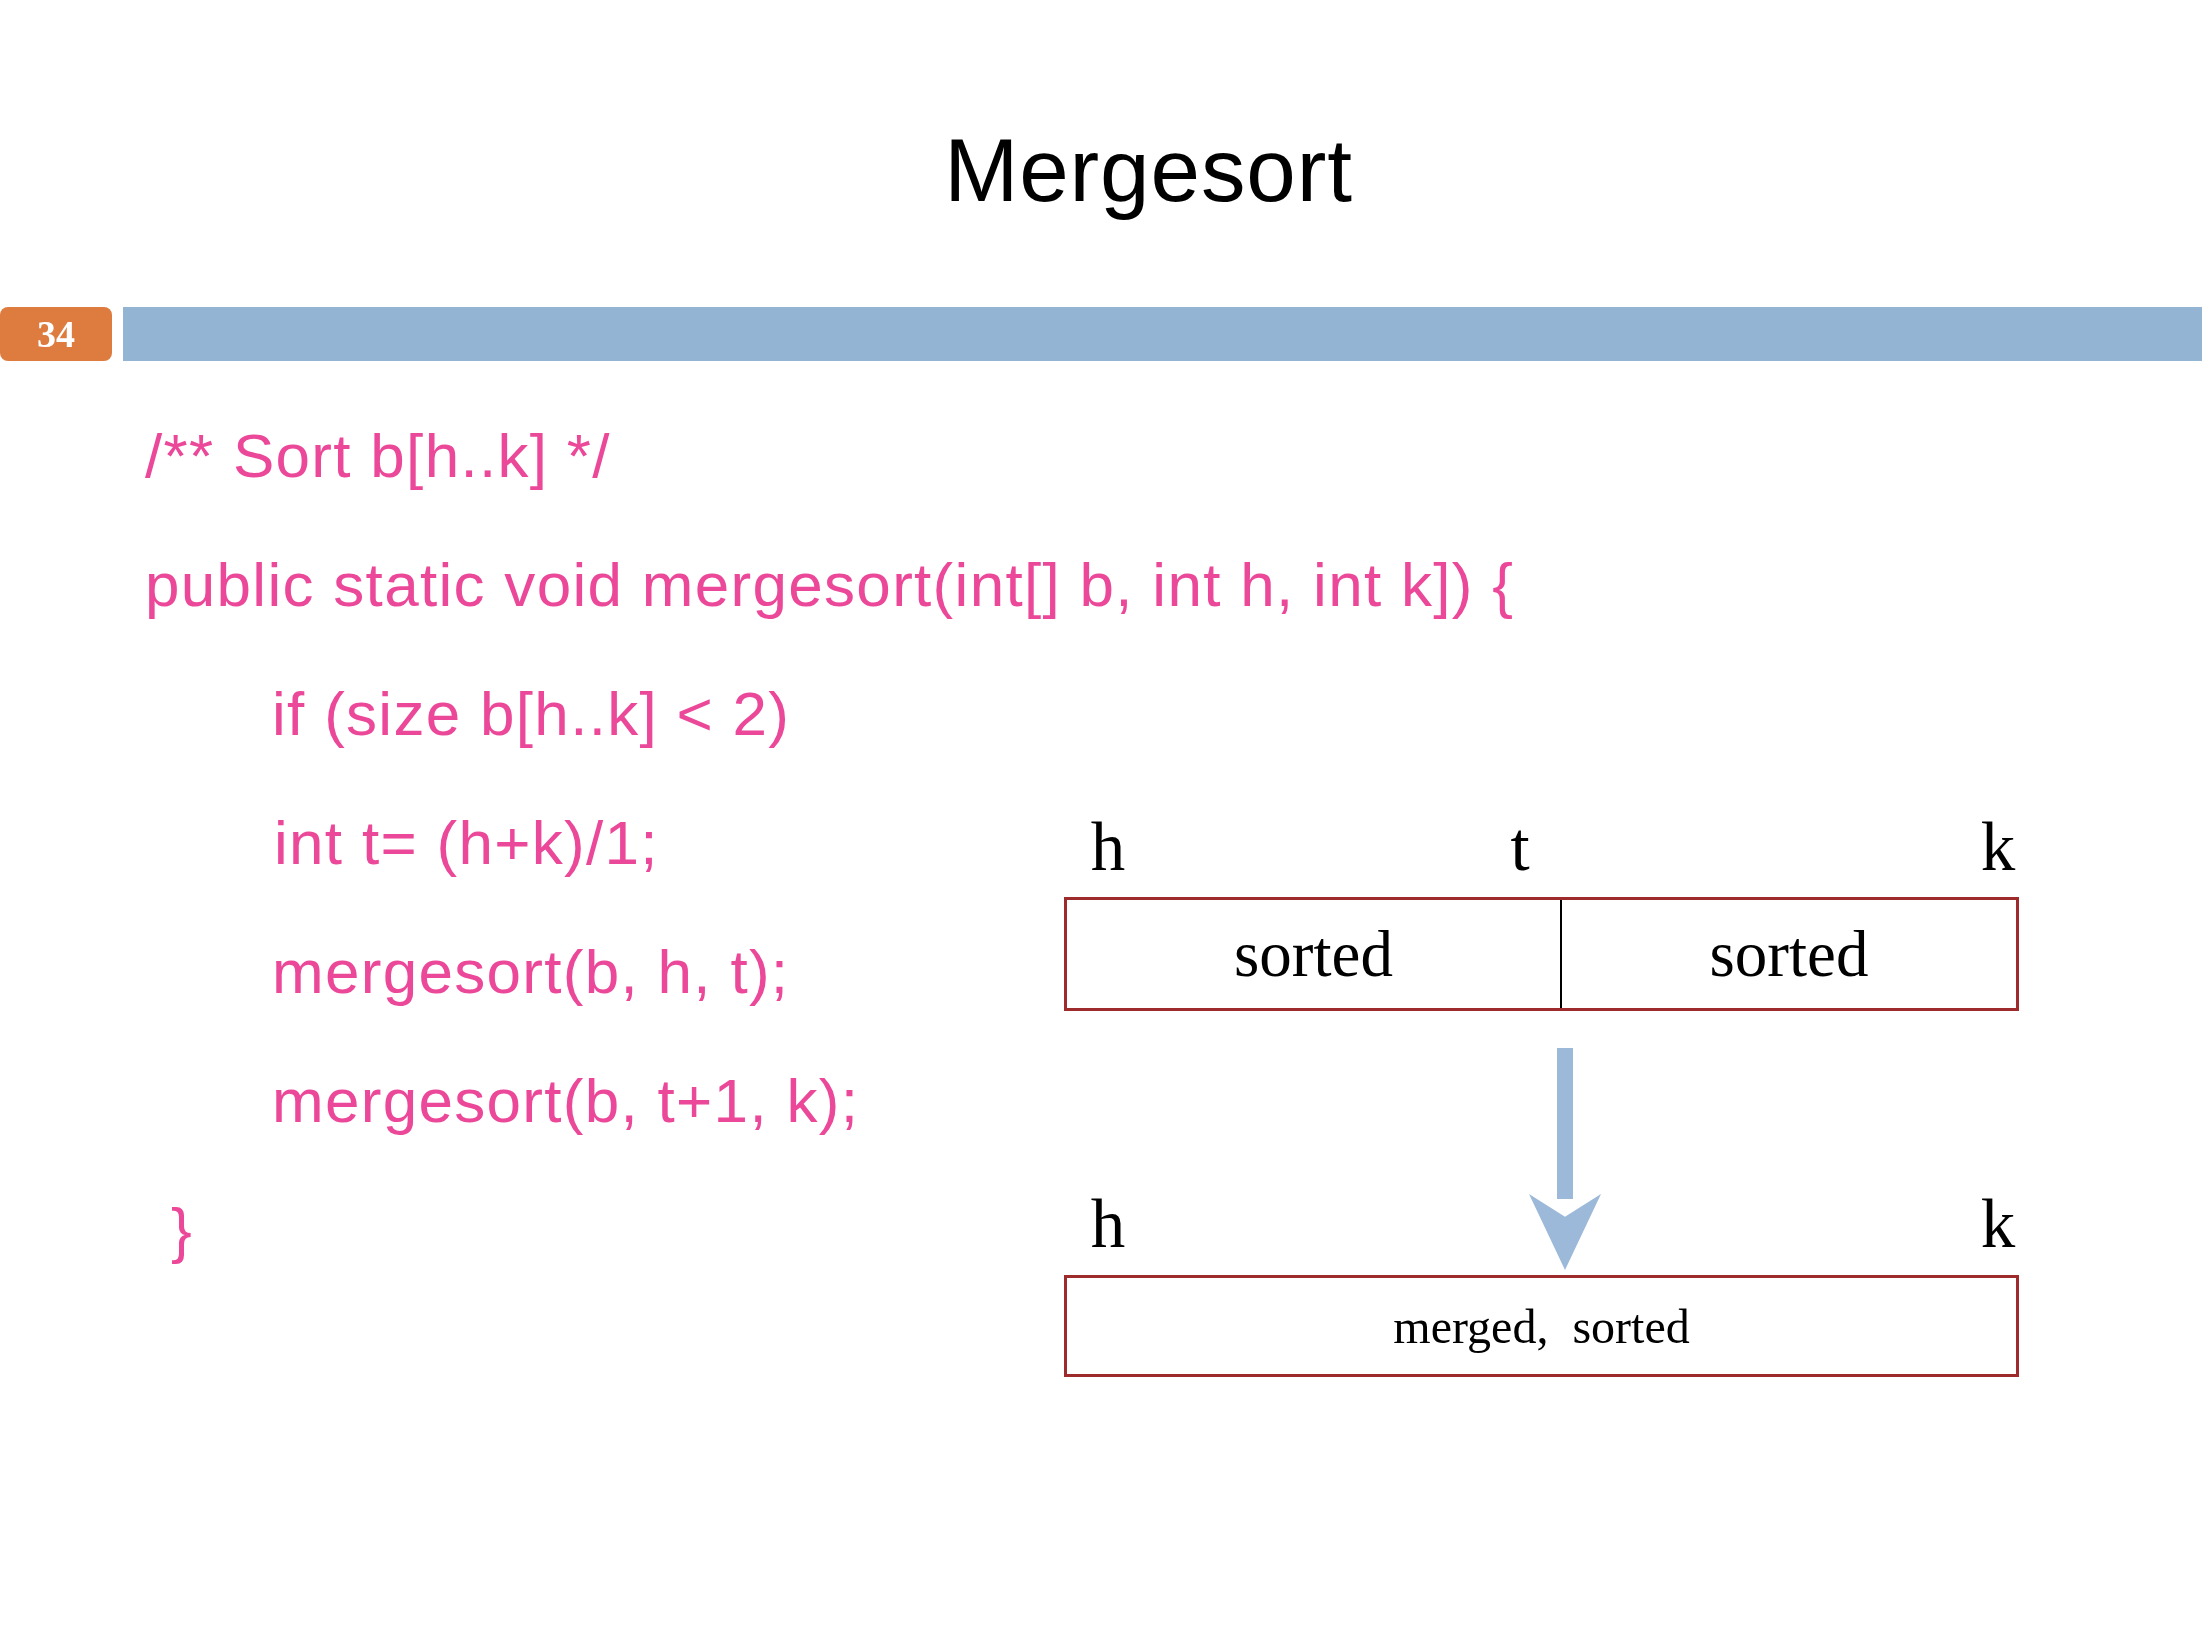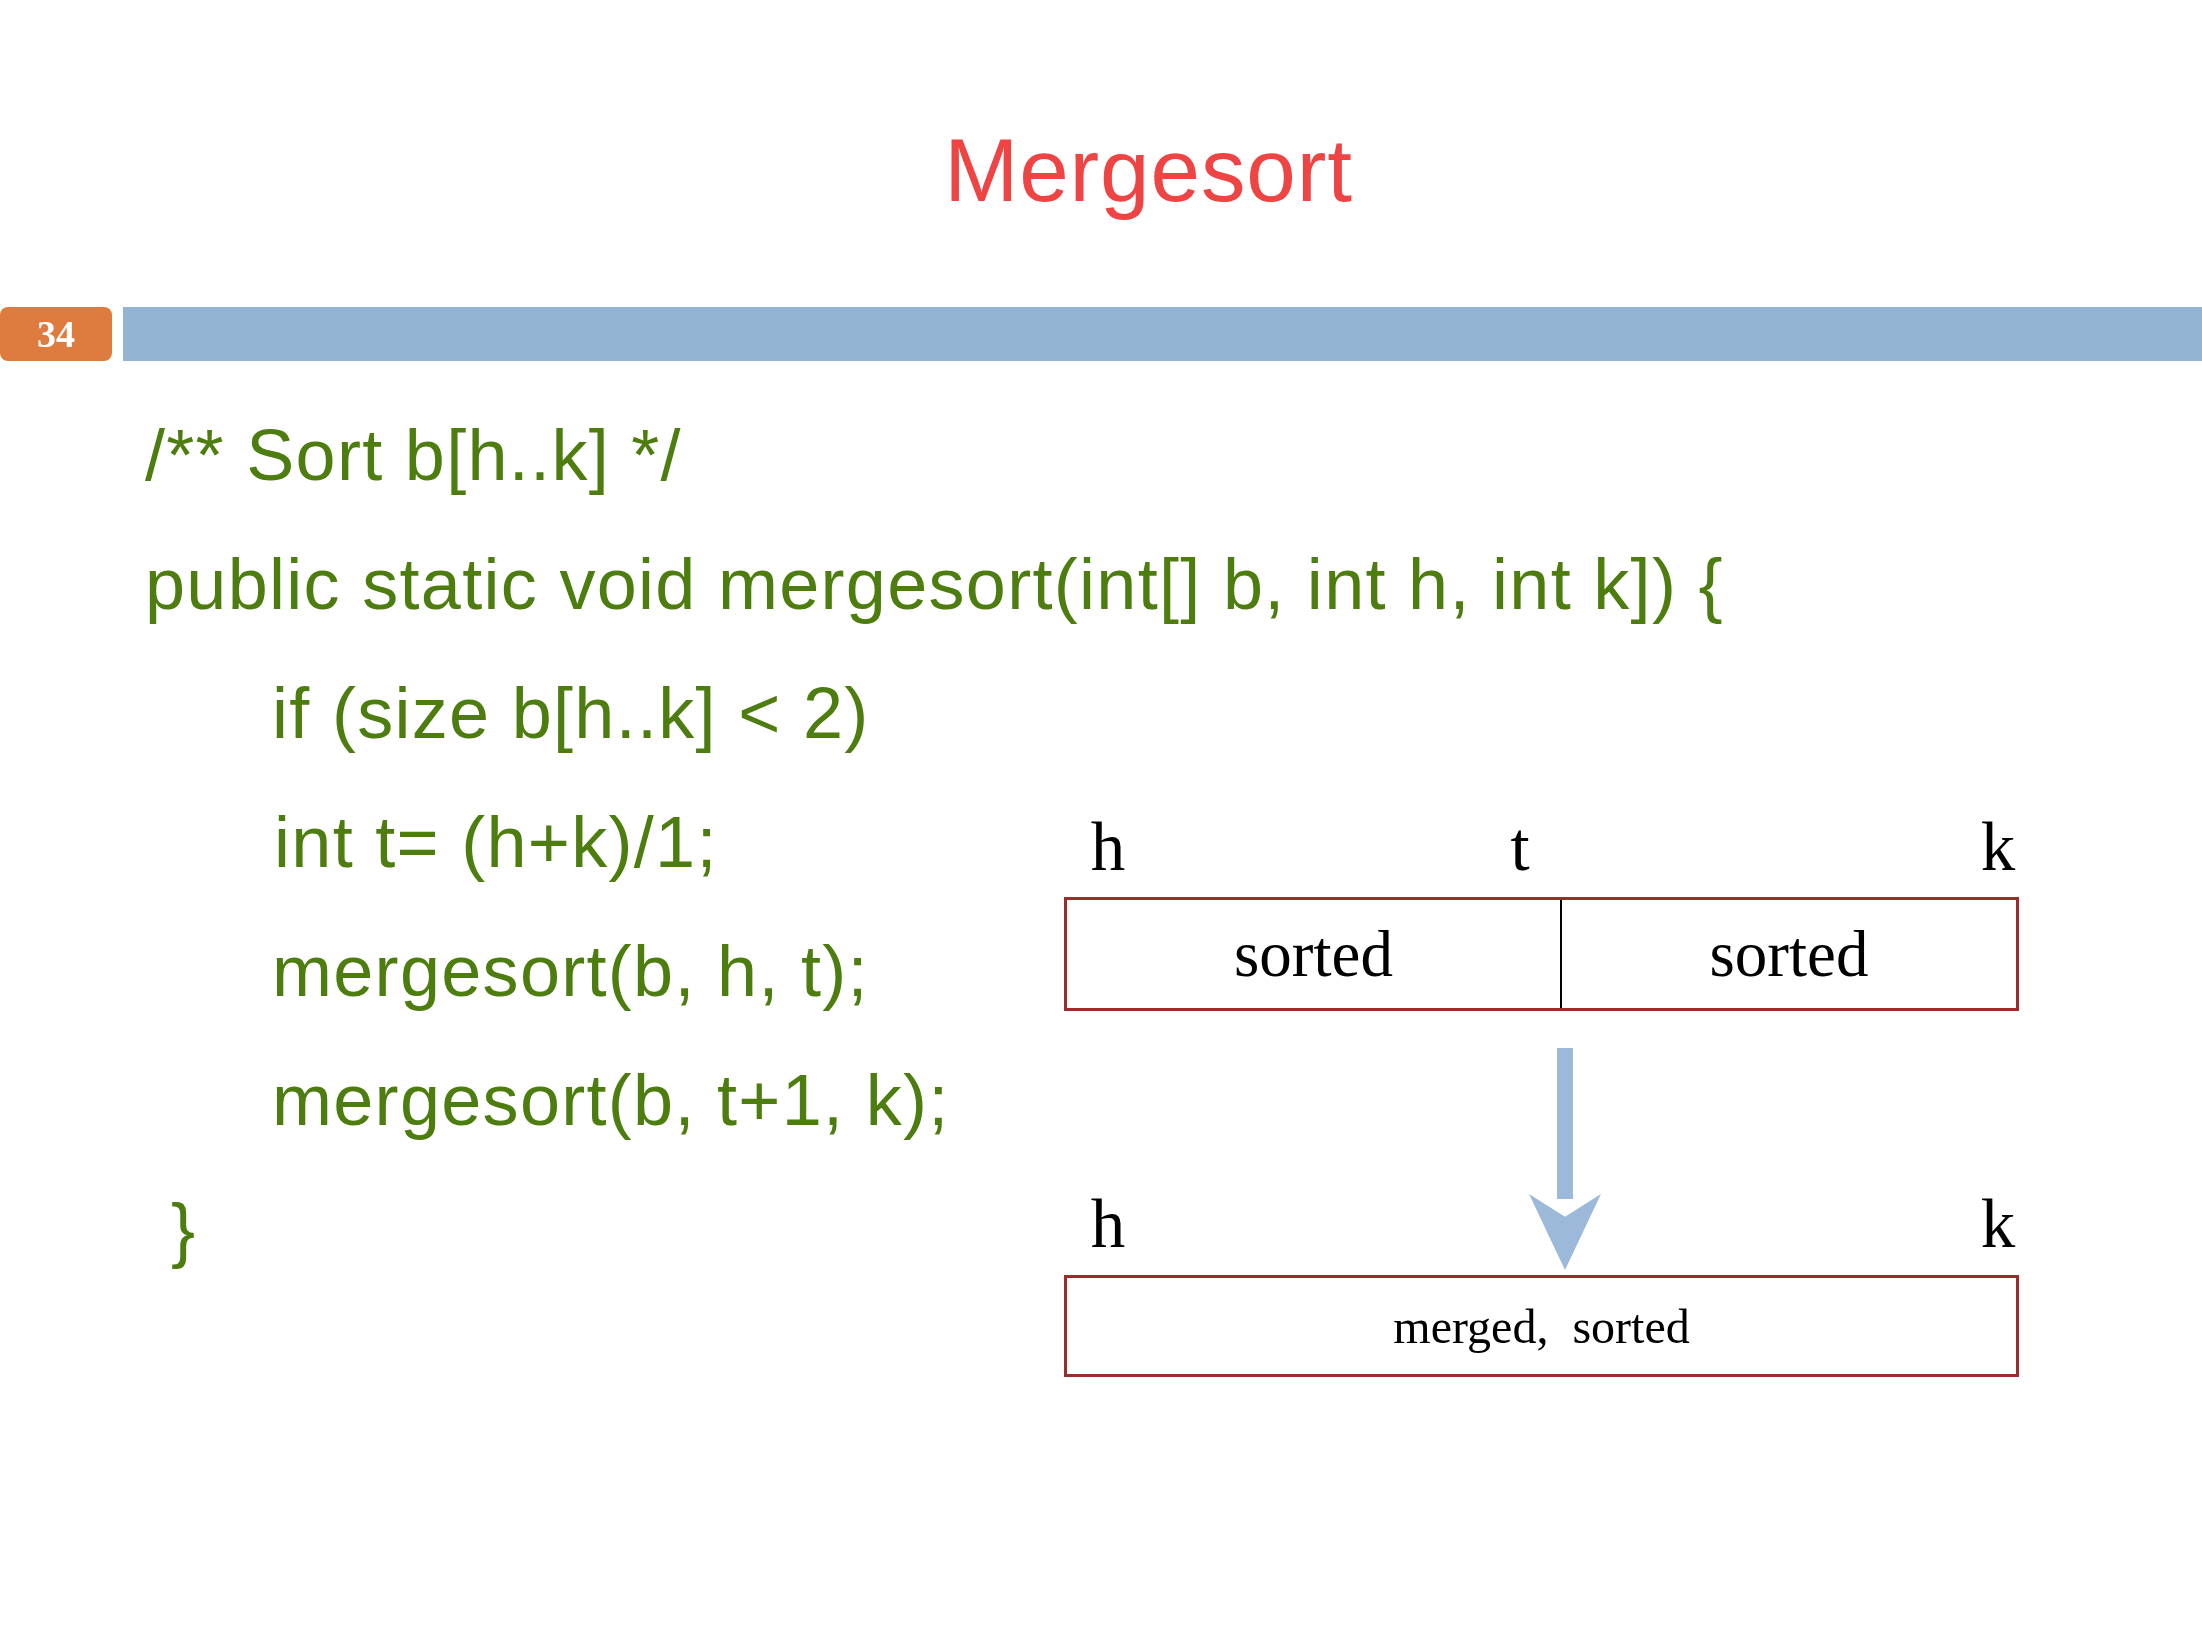--- a/index.html
+++ b/index.html
@@ -11,21 +11,21 @@
     font-family:"Liberation Sans",sans-serif;
   }
   
   .title{
     position:absolute;
     top:126px;left:0;right:0;
     padding-left:94px;
     text-align:center;
     font-size:89px;
     letter-spacing:0.9px;
-    color:#ef4444;
+    color:#000000;
     line-height:1;
     font-weight:400;
   }
   
   .page-box{
     position:absolute;
     left:0;top:307px;width:112px;height:54px;
     background:#dd7c3e;
     display:flex;align-items:center;justify-content:center;
     color:#ffffff;
@@ -36,24 +36,24 @@
   }
   .band{
     position:absolute;
     left:123px;top:307px;right:0;height:54px;
     background:#93b5d3;
   }
   
   .code{
     position:absolute;
     left:145px;top:391px;
-    font-size:72px;
+    font-size:62px;
     line-height:129px;
     letter-spacing:1.3px;
-    color:#4d7c0f;
+    color:#ec4899;
     white-space:nowrap;
   }
   .code-line{height:129px;}
   
   .array-box{
     position:absolute;
     left:1064px;width:955px;
     border:3.4px solid #9e2b2b;
     background:#ffffff;
     box-sizing:border-box;

